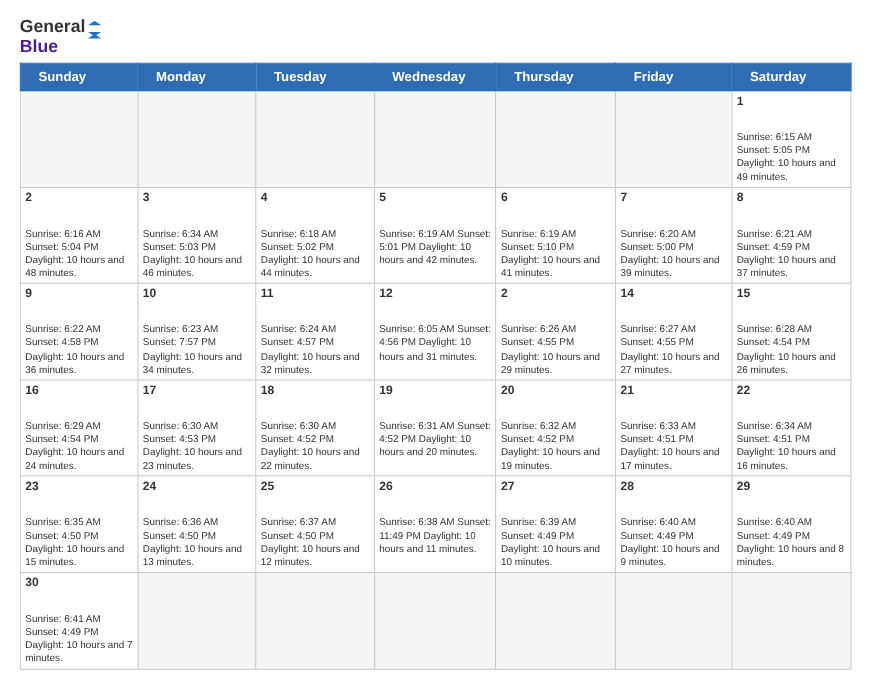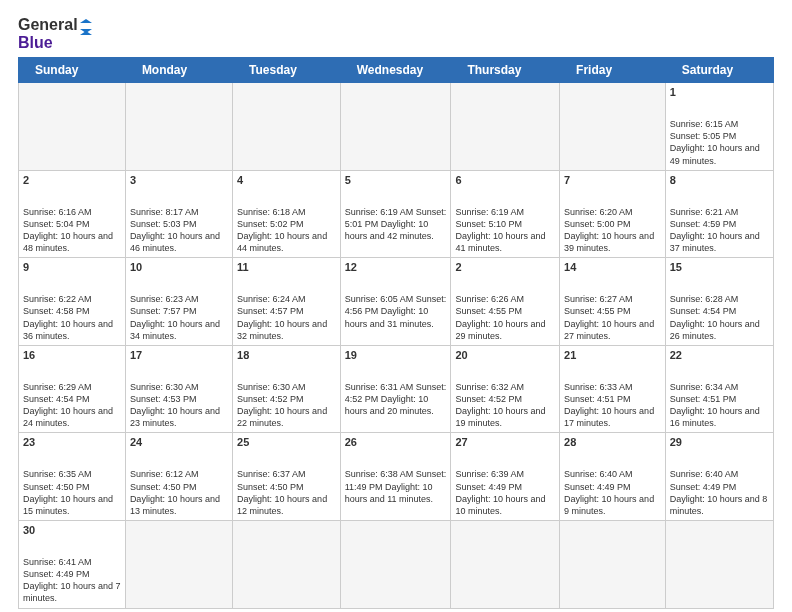--- a/index.html
+++ b/index.html
@@ -137,21 +137,21 @@
         </tr>
         <tr class="week-row">
           <td>
             <span class="day-num">2</span>
             <div class="day-info">Sunrise: 6:16 AM
 Sunset: 5:04 PM
 Daylight: 10 hours and 48 minutes.</div>
           </td>
           <td>
             <span class="day-num">3</span>
-            <div class="day-info">Sunrise: 8:17 AM
+            <div class="day-info">Sunrise: 6:34 AM
 Sunset: 5:03 PM
 Daylight: 10 hours and 46 minutes.</div>
           </td>
           <td>
             <span class="day-num">4</span>
             <div class="day-info">Sunrise: 6:18 AM
 Sunset: 5:02 PM
 Daylight: 10 hours and 44 minutes.</div>
           </td>
           <td>
@@ -269,21 +269,21 @@
         </tr>
         <tr class="week-row">
           <td>
             <span class="day-num">23</span>
             <div class="day-info">Sunrise: 6:35 AM
 Sunset: 4:50 PM
 Daylight: 10 hours and 15 minutes.</div>
           </td>
           <td>
             <span class="day-num">24</span>
-            <div class="day-info">Sunrise: 6:12 AM
+            <div class="day-info">Sunrise: 6:36 AM
 Sunset: 4:50 PM
 Daylight: 10 hours and 13 minutes.</div>
           </td>
           <td>
             <span class="day-num">25</span>
             <div class="day-info">Sunrise: 6:37 AM
 Sunset: 4:50 PM
 Daylight: 10 hours and 12 minutes.</div>
           </td>
           <td>

